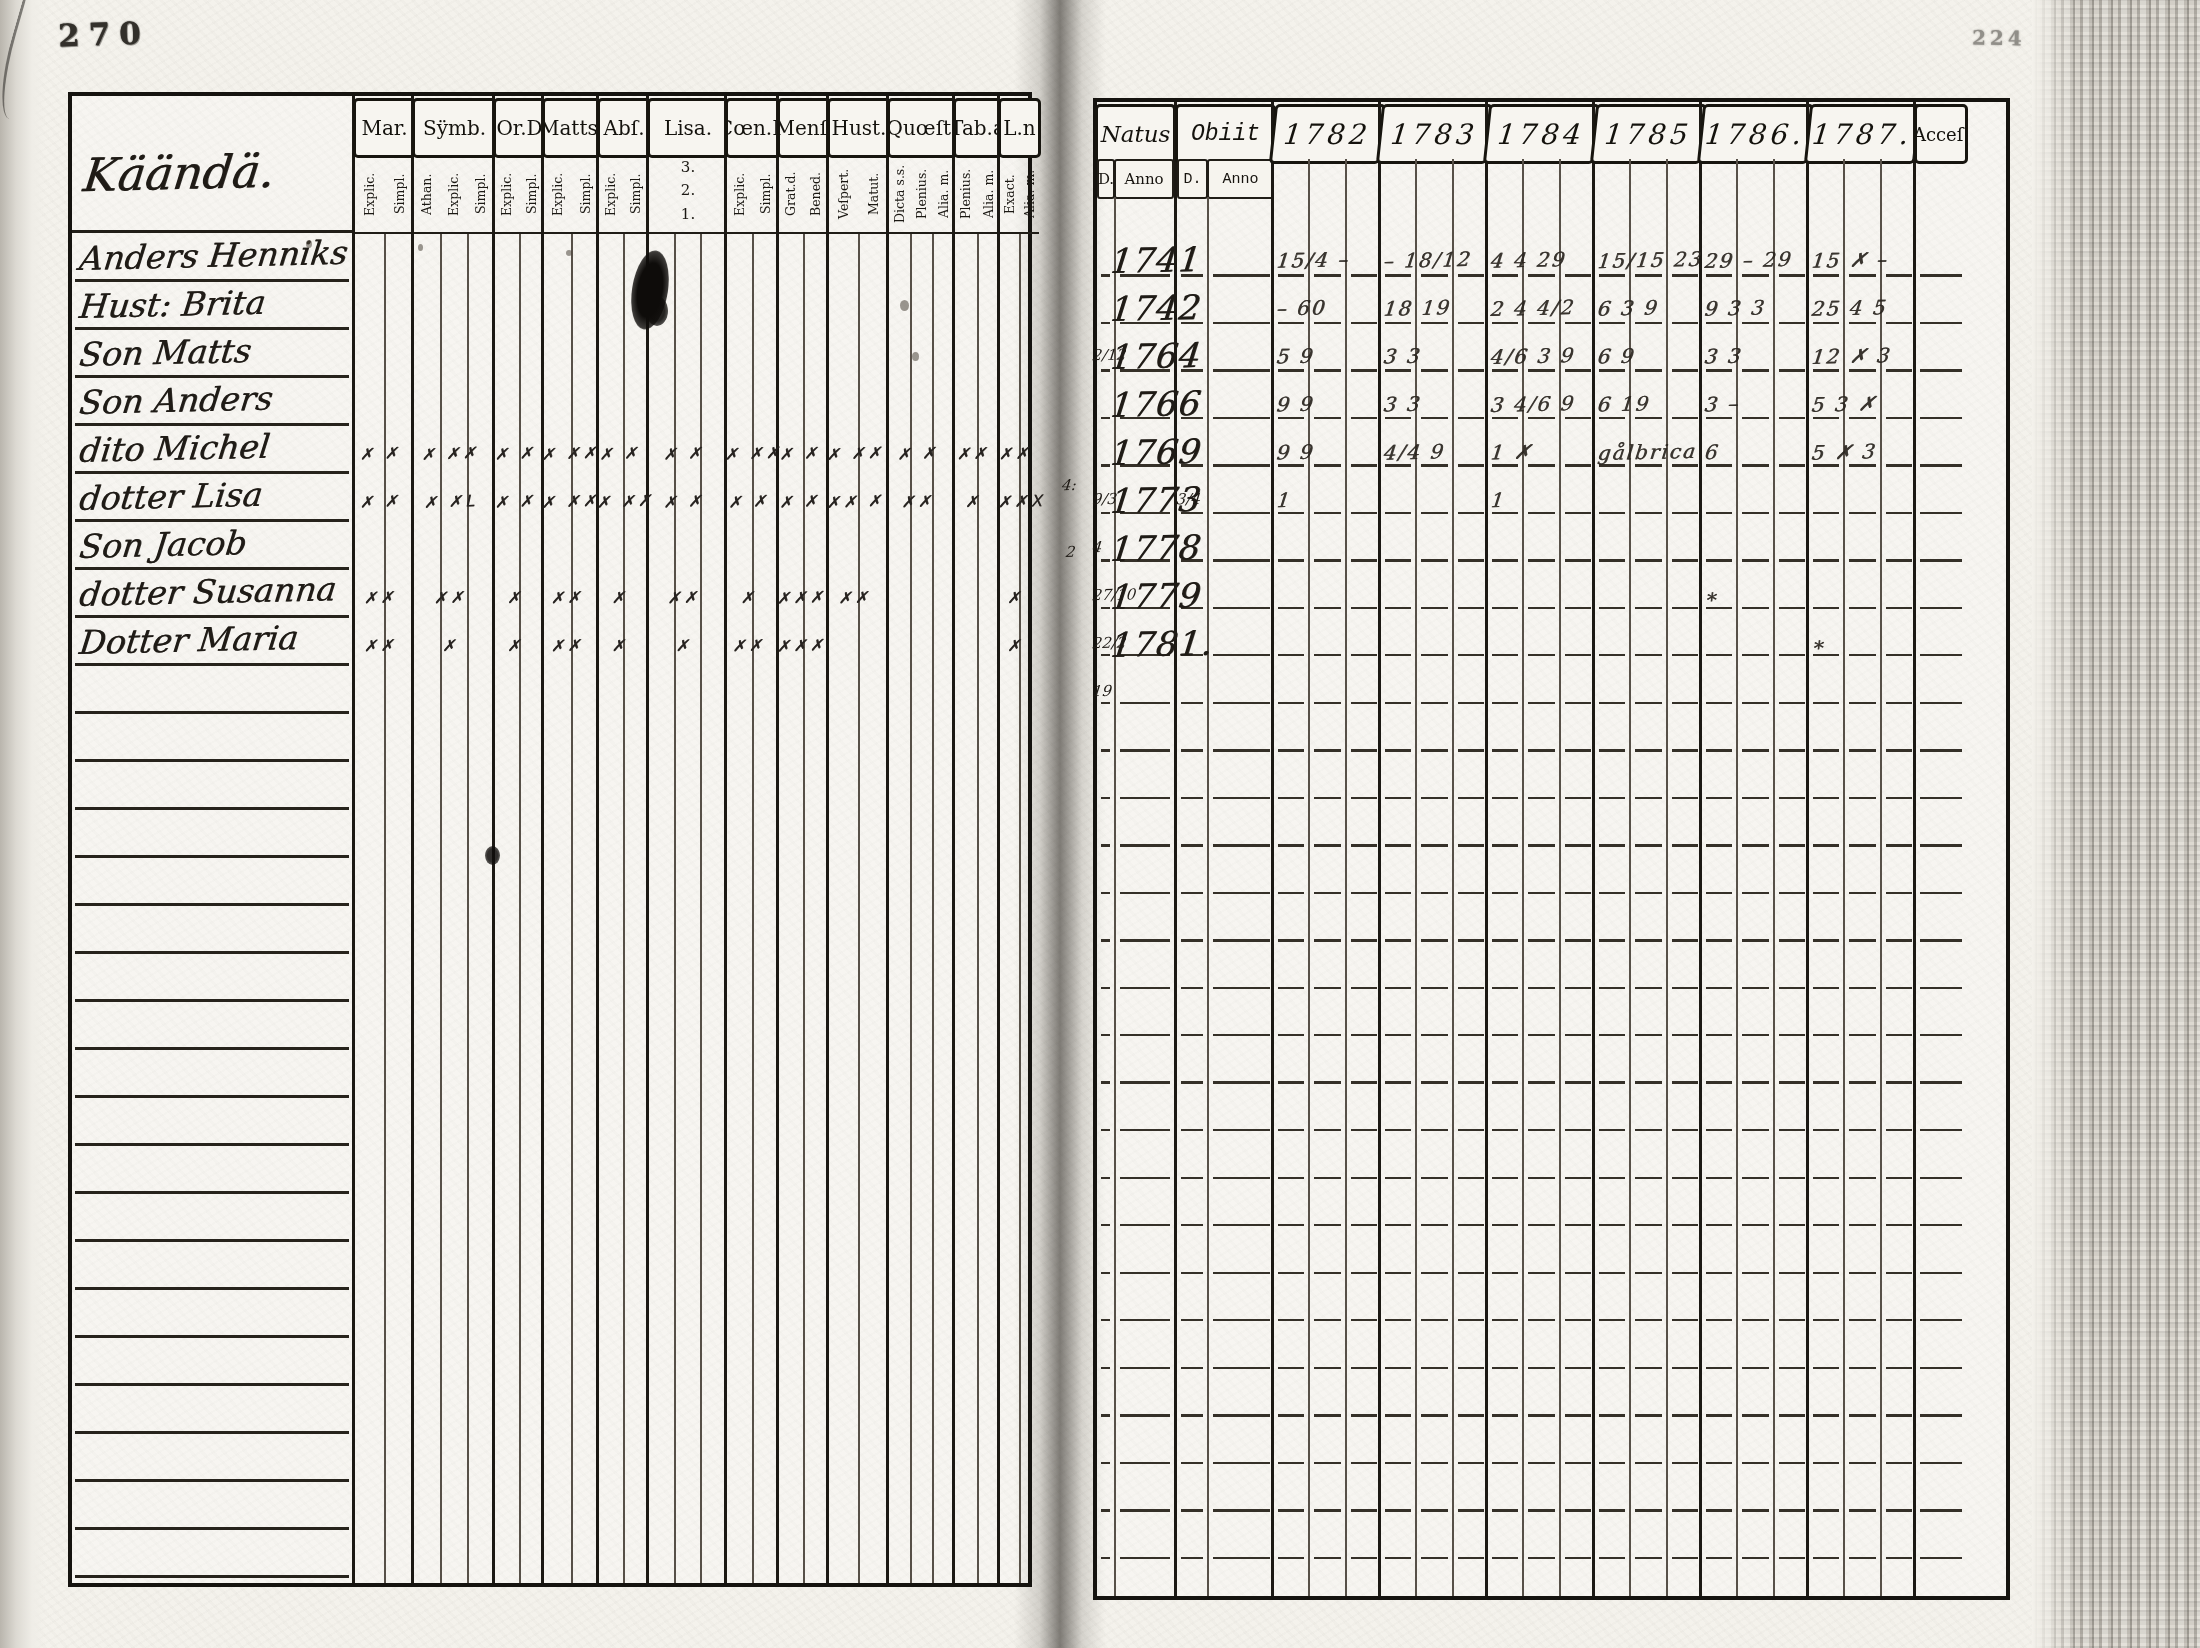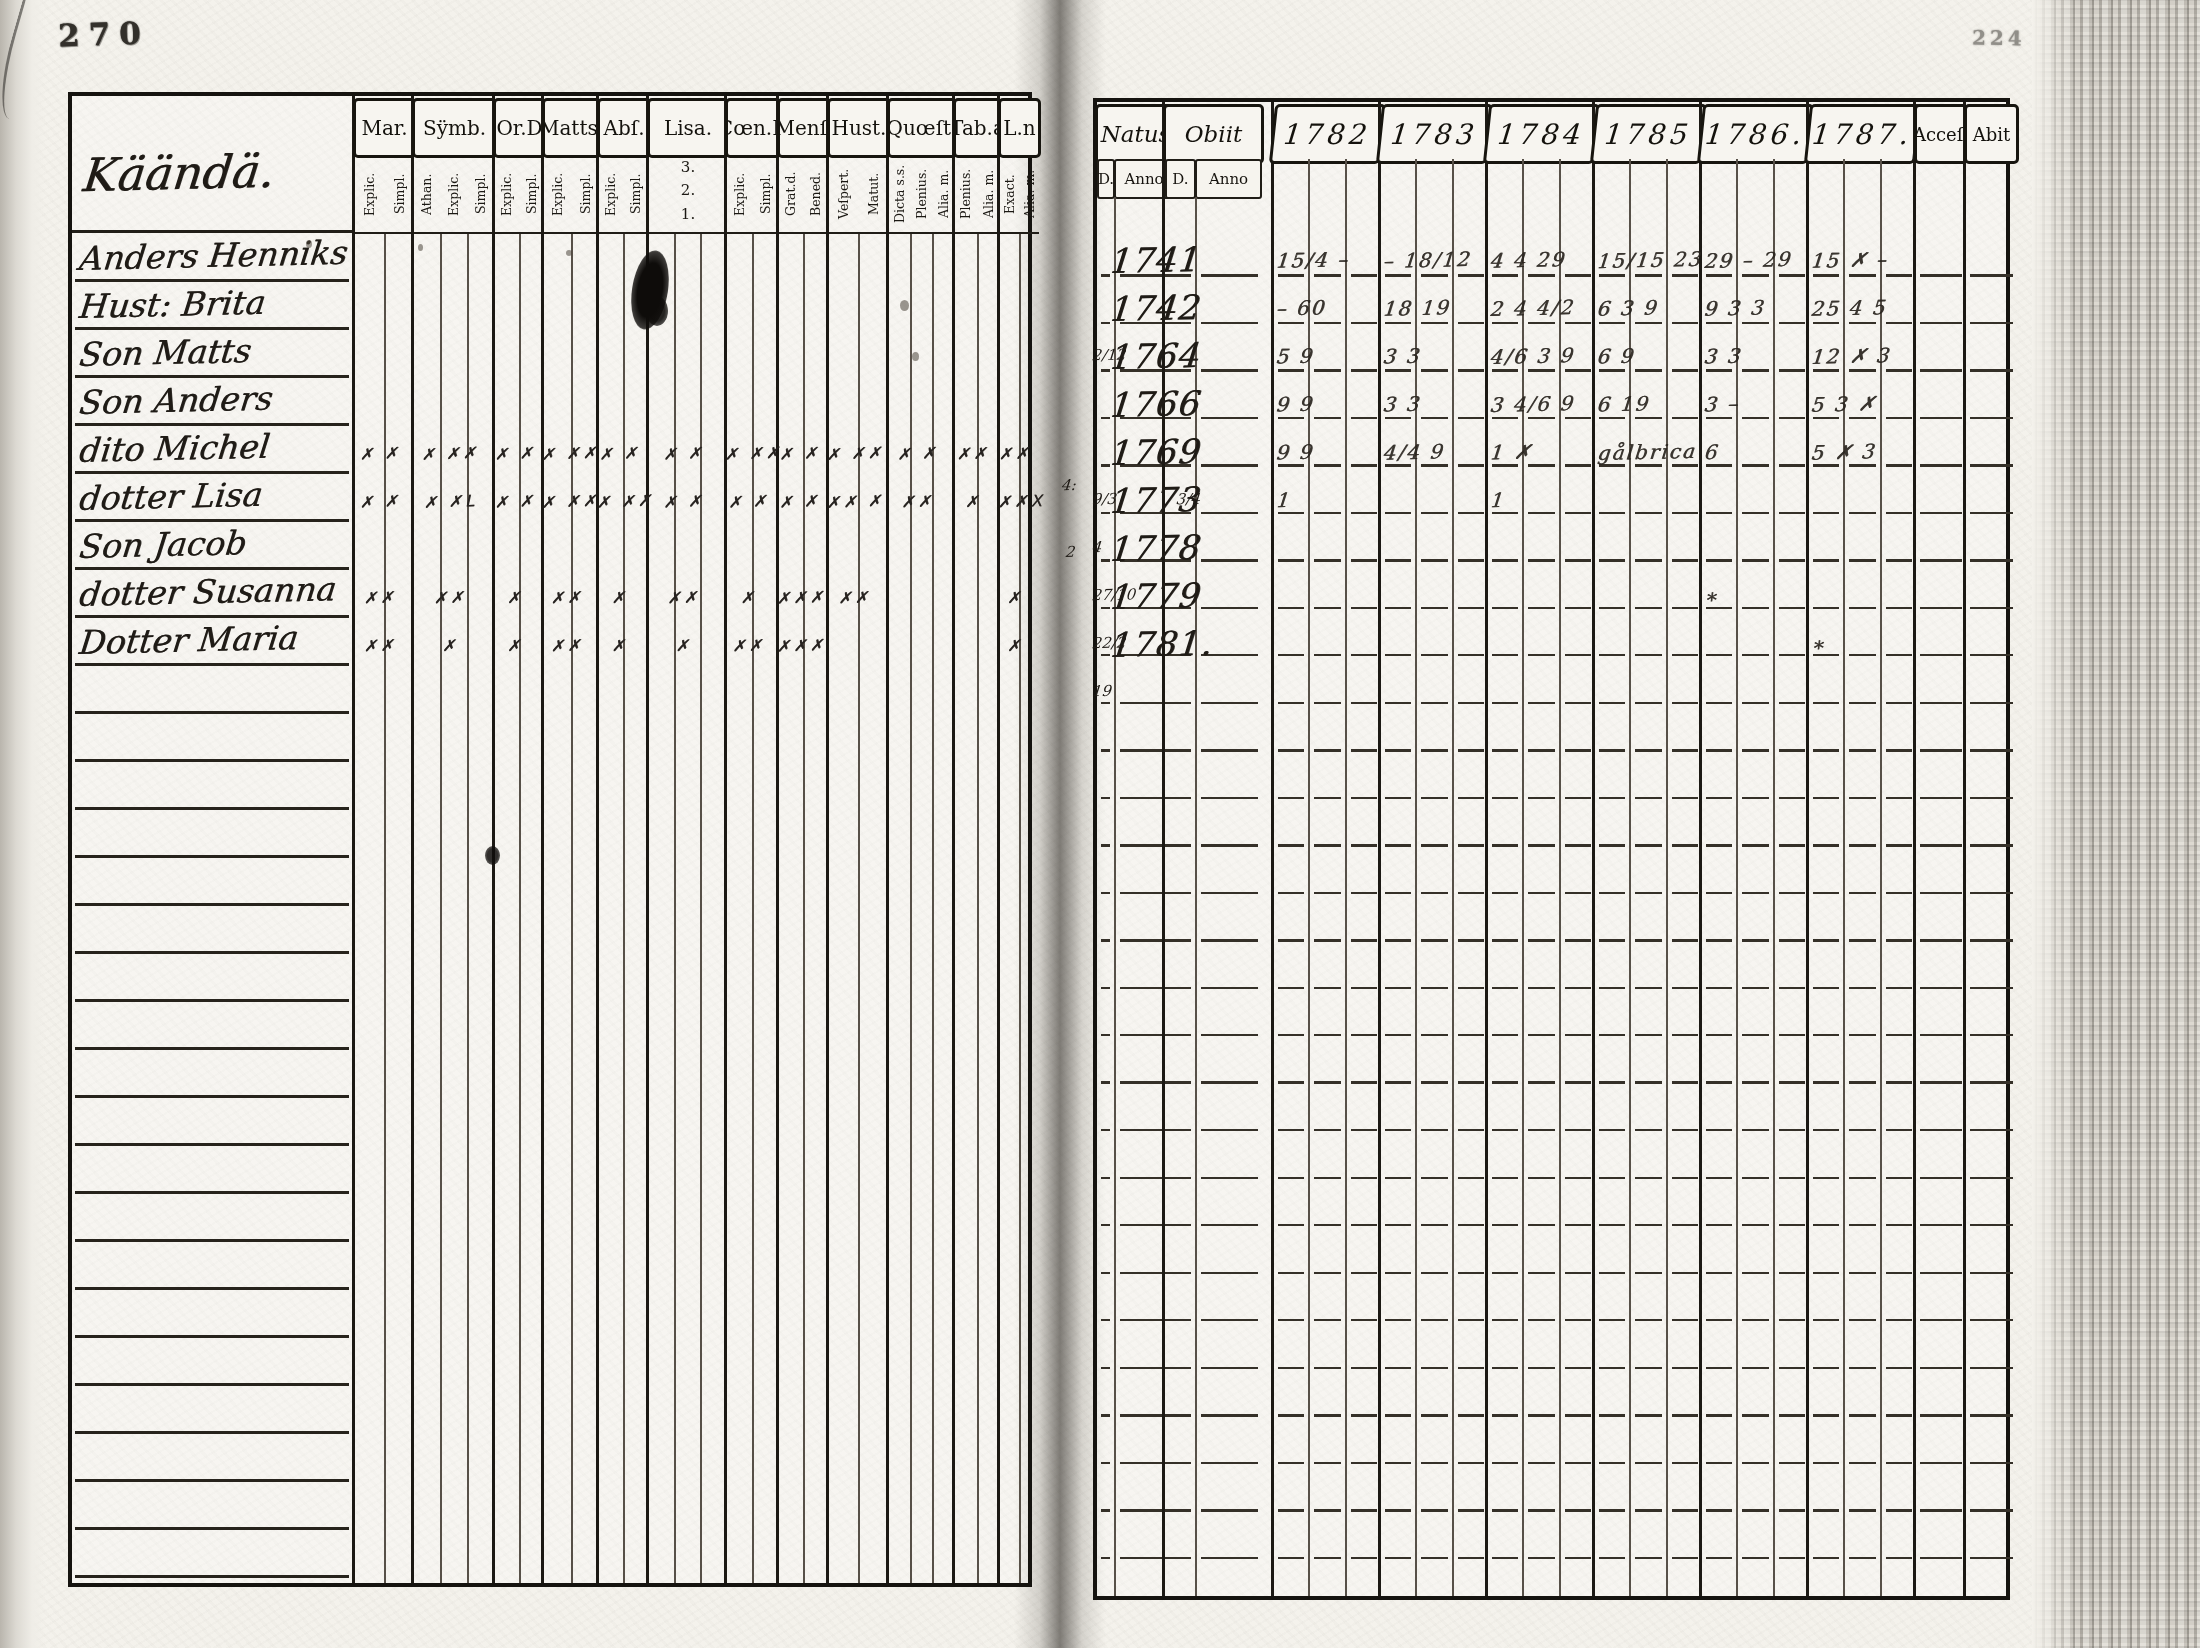--- a/index.html
+++ b/index.html
@@ -344,21 +344,21 @@
         <div class="dsub" style="left: 17px; right: 0px;">Anno</div>
         <div class="colbody" style="top: 95px;">
           <div class="subcol" style="flex: 0 0 17px;">
             <div class="dashfill" style="top: 32px;"></div>
           </div>
           <div class="subcol">
             <div class="dashfill" style="top: 32px;"></div>
           </div>
         </div>
       </div>
-      <div class="col" style="left: 65px; width: 97px;">
+      <div class="col" style="left: 77px; width: 97px; font-family: Liberation Mono, monospace;">
         <div class="hcell ithead">Obiit</div>
         <div class="dsub" style="left: 0px; width: 27px;">D.</div>
         <div class="dsub" style="left: 30px; right: 0px;">Anno</div>
         <div class="colbody" style="top: 95px;">
           <div class="subcol" style="flex: 0 0 30px;">
             <div class="dashfill" style="top: 32px;"></div>
           </div>
           <div class="subcol">
             <div class="dashfill" style="top: 32px;"></div>
           </div>
@@ -443,28 +443,20 @@
           <div class="subcol">
             <div class="dashfill" style="top: 70px;"></div>
           </div>
           <div class="subcol">
             <div class="dashfill" style="top: 70px;"></div>
           </div>
         </div>
       </div>
       <div class="col" style="left: 816px; width: 50px;">
         <div class="hcell smhead">Acceſ.</div>
-        <div class="colbody" style="top: 95px;">
-          <div class="subcol">
-            <div class="dashfill" style="top: 32px;"></div>
-          </div>
-        </div>
-      </div>
-      <div class="col" style="left: 866px; width: 51px;">
-        <div class="hcell smhead">Abit</div>
         <div class="colbody" style="top: 95px;">
           <div class="subcol">
             <div class="dashfill" style="top: 32px;"></div>
           </div>
         </div>
       </div>
       <div class="hw hw-year" style="left: 14px; top: 138px; width: 92px;">1741</div>
       <div class="hw hw-scr" style="left: 180px; top: 146px;">15/4 –</div>
       <div class="hw hw-scr" style="left: 287px; top: 146px;">– 18/12</div>
       <div class="hw hw-scr" style="left: 394px; top: 146px;">4 4 29</div>

